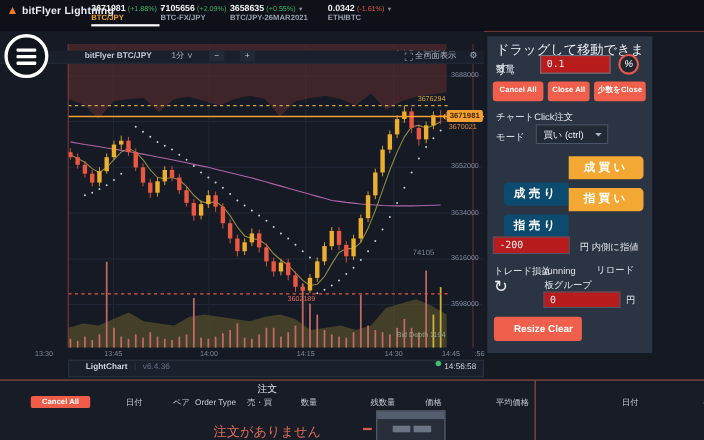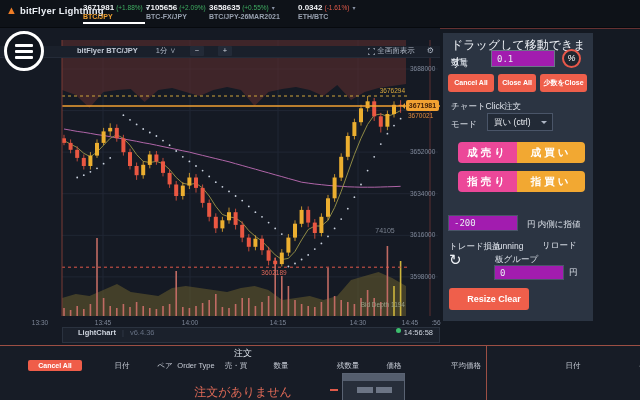--- a/index.html
+++ b/index.html
@@ -55,27 +55,27 @@
 
   
   .hamburger{position:absolute;left:4px;top:31px;width:40px;height:40px;border:3px solid #fff;border-radius:50%;background:#10151d;z-index:9;cursor:pointer;display:flex;flex-direction:column;justify-content:center;align-items:center;gap:3px;}
   .hamburger i{display:block;width:18px;height:3px;background:#fff;border-radius:1px;}
 
   
   .rightregion{position:absolute;left:440px;top:28px;width:200px;height:317px;background:#141922;border-top:1px solid rgba(200,80,70,.45);}
   .card{position:absolute;left:3px;top:4px;width:150px;height:288px;background:#2b3442;}
   .card .hint{position:absolute;left:8px;top:4px;color:#eef1f6;font-size:12px;}
   .lbl{position:absolute;color:#dfe4ec;font-size:8.5px;}
-  .inp{position:absolute;background:#a21caf;border:1px solid #6a7688;color:#e8ecf2;font-family:"DejaVu Sans Mono",monospace;font-size:9px;padding:0 5px;}
+  .inp{position:absolute;background:#b91c1c;border:1px solid #6a7688;color:#e8ecf2;font-family:"DejaVu Sans Mono",monospace;font-size:9px;padding:0 5px;}
   .qty-icon{position:absolute;left:119px;top:16px;width:19px;height:19px;border:2px solid #e8584a;border-radius:50%;color:#fff;font-size:9px;font-style:italic;text-align:center;line-height:15px;cursor:pointer;background:#20262f;}
   .sbtn{position:absolute;height:18px;background:#ef5f4b;color:#fff;border:none;border-radius:3px;font-size:7px;font-weight:bold;cursor:pointer;line-height:18px;text-align:center;padding:0;}
   .modesel{position:absolute;left:44px;top:80px;width:66px;height:18px;background:#222a36;border:1px solid #4a5568;color:#eef1f6;font-family:"DejaVu Sans Mono",monospace;font-size:8.5px;line-height:16px;padding-left:6px;cursor:pointer;}
   .modesel .car{position:absolute;right:5px;top:7px;border:3.5px solid transparent;border-top-color:#aeb6c4;}
   .bigbtn{position:absolute;height:21px;border:none;color:#fff;font-weight:bold;font-size:10.5px;letter-spacing:3px;cursor:pointer;line-height:21px;text-align:center;padding:0;}
-  .bigbtn.sell{background:#ec4899;border-radius:4px 0 0 4px;left:15px;width:59px;}
+  .bigbtn.sell{background:#0c4a6e;border-radius:4px 0 0 4px;left:15px;width:59px;margin-top:24px;}
   .bigbtn.buy{background:#f2a832;border-radius:0 4px 4px 0;left:74px;width:68px;}
   .reload-icon{position:absolute;left:6px;top:218px;color:#eef1f6;font-size:15px;cursor:pointer;}
   .rc-btn{position:absolute;left:6px;top:255px;width:80px;height:22px;background:#ef5f4b;border:none;border-radius:3px;color:#fff;font-size:9px;font-weight:bold;cursor:pointer;padding-left:16px;}
 
   
   .bottom{position:absolute;left:0;top:345px;width:640px;height:55px;background:#171c26;border-top:1px solid #9c4f44;display:flex;}
   .orders{position:relative;width:487px;height:100%;border-right:1px solid #9c4f44;}
   .positions{position:relative;flex:1;height:100%;}
   .sect-title{position:absolute;left:0;top:1px;width:100%;text-align:center;color:#dfe4ec;font-size:9px;}
   .hrow{position:absolute;left:0;top:13px;width:100%;height:14px;font-size:7.5px;color:#c7ccd6;}

